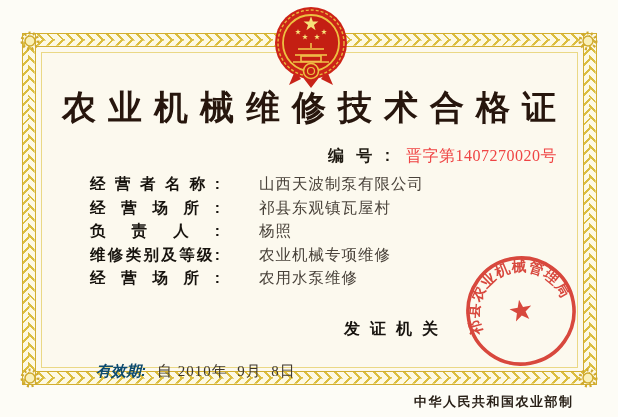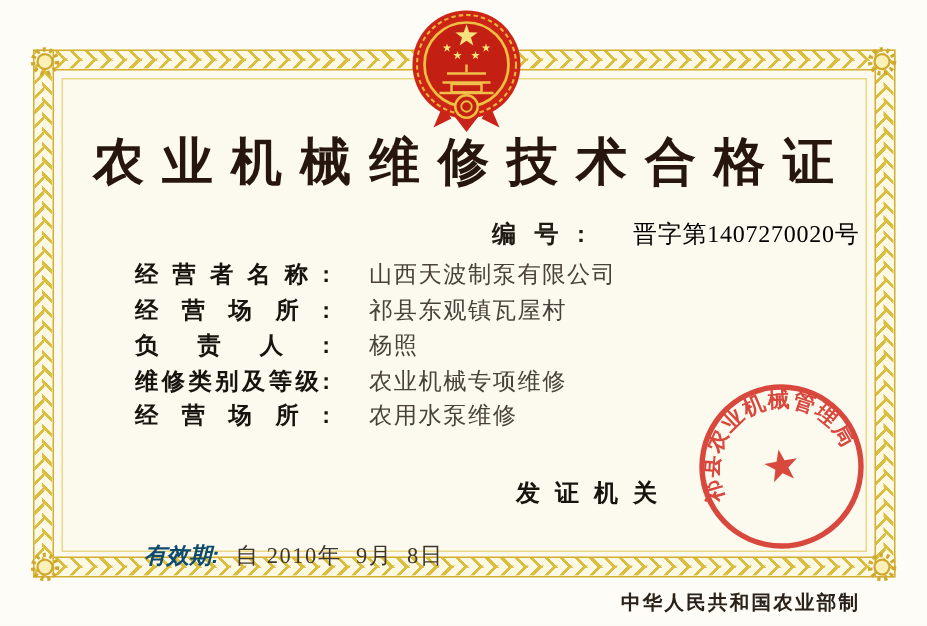--- a/index.html
+++ b/index.html
@@ -28,27 +28,27 @@
   .band-left{left:22px;}
   .band-right{left:583px;}
   .hairline{position:absolute;left:41px;top:52px;width:535px;height:314px;border:1px solid #e4cc62;opacity:.75;}
   .corner{position:absolute;width:22px;height:22px;}
 
   
   .title{position:absolute;left:0;right:0;top:85px;text-align:center;
     font-size:34px;font-weight:900;letter-spacing:12px;padding-left:12px;color:#27160d;}
   .serial{position:absolute;left:328px;top:146px;font-size:16px;color:#1f1a12;white-space:nowrap;}
   .serial .lab{display:inline-block;width:62px;font-weight:bold;text-align:justify;text-align-last:justify;vertical-align:bottom;}
-  .serial .val{font-family:"Liberation Serif","DejaVu Serif",serif;color:#000000;margin-left:32px;letter-spacing:.5px;}
+  .serial .val{font-family:"Liberation Serif","DejaVu Serif",serif;color:#ef4444;margin-left:16px;letter-spacing:.5px;}
 
   .fields{position:absolute;left:90px;top:172px;}
   .frow{height:23.5px;line-height:23.5px;white-space:nowrap;}
   .f-label{display:inline-block;width:130px;font-weight:bold;font-size:15.5px;color:#17130e;
     text-align:justify;text-align-last:justify;vertical-align:bottom;}
-  .f-value{margin-left:26px;font-family:"Liberation Serif","DejaVu Serif",serif;font-size:15.5px;color:#49423a;letter-spacing:1px;}
+  .f-value{margin-left:39px;font-family:"Liberation Serif","DejaVu Serif",serif;font-size:15.5px;color:#49423a;letter-spacing:1px;}
 
   .validity{position:absolute;left:96px;top:326px;font-size:15px;line-height:18px;white-space:pre;}
   .validity .lab{display:inline-block;font-weight:bold;color:#0c4a6e;width:61px;font-style:italic;}
   .validity .dt{font-family:"Liberation Serif","DejaVu Serif",serif;color:#3d362c;letter-spacing:1px;}
   .validity .line2{padding-left:61px;}
 
   .issuer-label{position:absolute;left:344px;top:319px;font-size:16px;font-weight:bold;
     letter-spacing:10px;color:#17130e;white-space:nowrap;}
   .issue-date{position:absolute;left:394px;top:340px;font-family:"Liberation Serif","DejaVu Serif",serif;
     font-size:15.5px;color:#3d362c;white-space:pre;letter-spacing:1px;}

